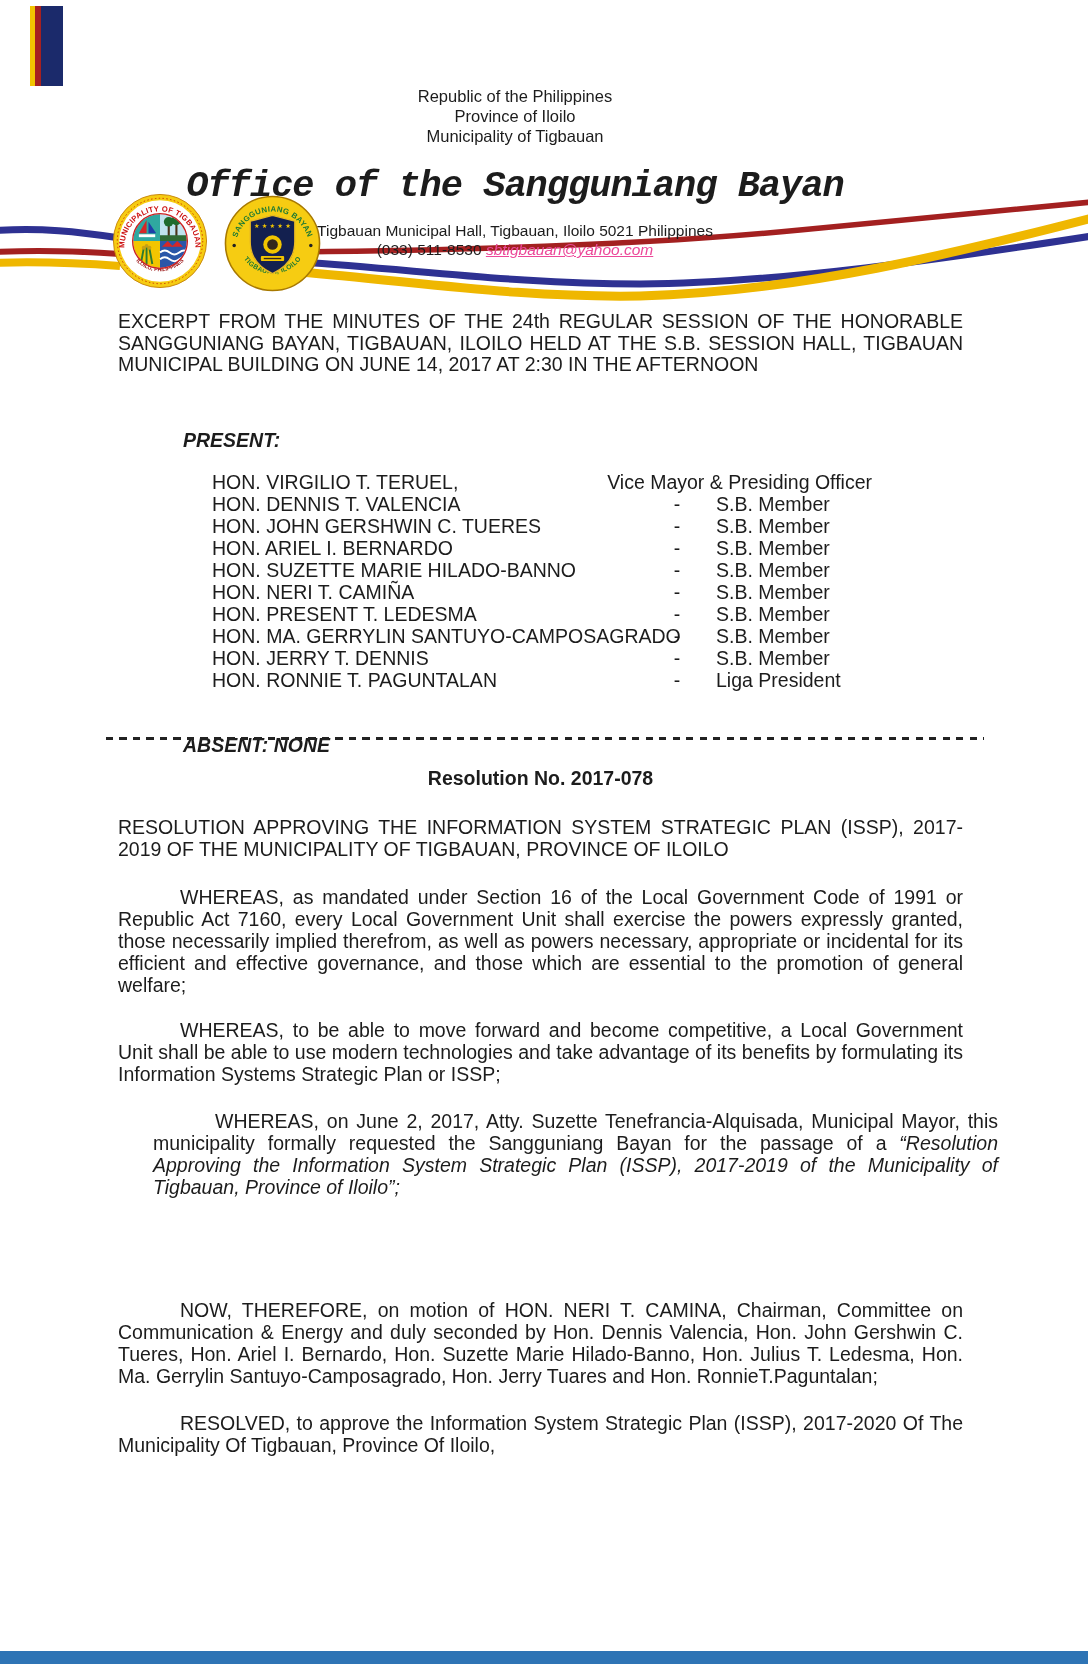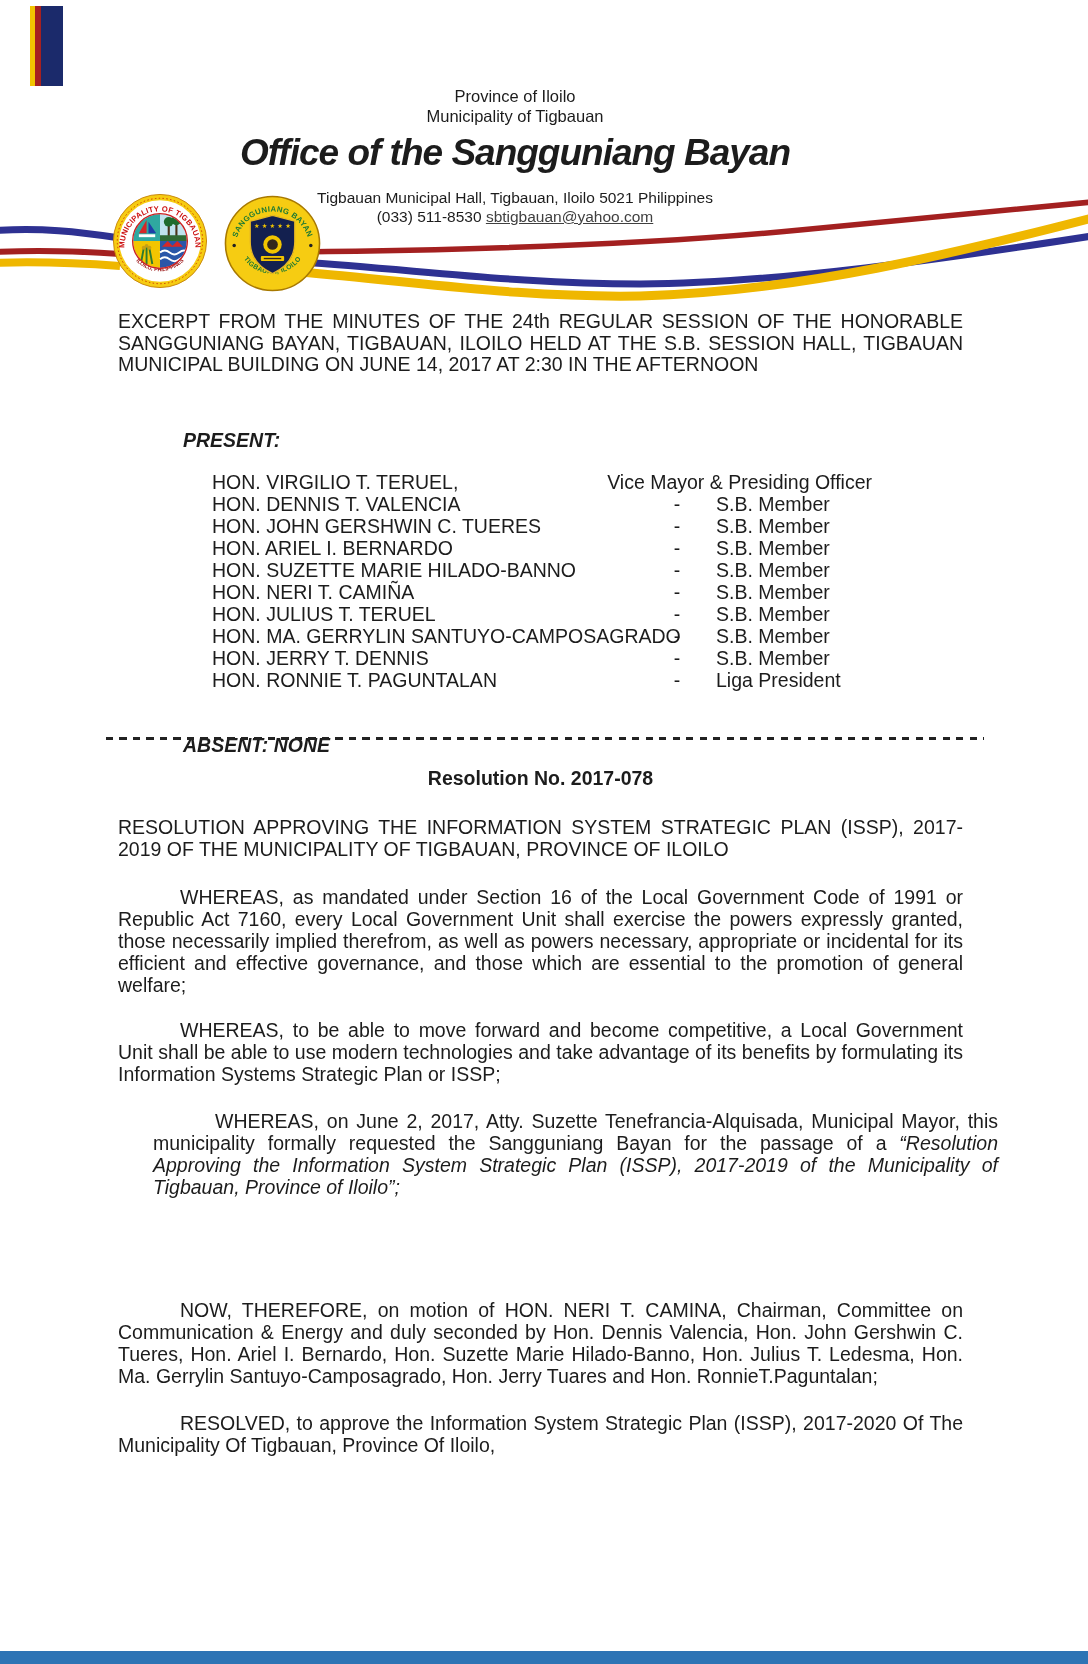--- a/index.html
+++ b/index.html
@@ -4,25 +4,25 @@
 <style>
   html,body{margin:0;padding:0;background:#ffffff;}
   .page{position:relative;width:1088px;height:1664px;background:#fff;overflow:hidden;
         font-family:"Liberation Sans",sans-serif;color:#1c1c1c;}
   
   .corner-flag{position:absolute;left:30px;top:6px;width:33px;height:80px;z-index:4;
     background:linear-gradient(90deg,#F2C400 0 5px,#A62020 5px 11px,#1B2A6B 11px 100%);}
   
   .hdr{position:absolute;left:0;top:86px;width:1030px;text-align:center;z-index:3;}
   .hdr .ln{font-size:16.5px;line-height:20px;}
-  .hdr .office{font-family:Liberation Sans, sans-serif;font-style:italic;font-weight:bold;
-    font-size:37px;line-height:42px;margin-top:6px;letter-spacing:-1px;}
+  .hdr .office{font-family:Liberation Mono, monospace;font-style:italic;font-weight:bold;
+    font-size:37px;line-height:42px;margin-top:19px;letter-spacing:-1px;}
   .hdr .addr{font-size:15.5px;line-height:19px;margin-top:14px;}
   .hdr .contact{font-size:15.5px;line-height:19px;}
-  .hdr a{color:#404040;text-decoration:underline;}
+  .hdr a{color:#ec4899;text-decoration:underline;font-style:italic;}
   
   .ribbons{position:absolute;left:0;top:0;width:1088px;height:340px;z-index:1;pointer-events:none;}
   .seal{position:absolute;z-index:2;}
   .seal1{left:112px;top:193px;width:96px;height:96px;}
   .seal2{left:224px;top:195px;width:97px;height:97px;}
   
   .excerpt{position:absolute;left:118px;top:311px;width:845px;font-size:19.5px;
     line-height:21.6px;text-align:justify;}
   .lbl{position:absolute;left:183px;font-weight:bold;font-style:italic;font-size:19.5px;}
   .present{top:429px;}
@@ -130,20 +130,21 @@
       <path d="M 50,21 L 73,27 L 73,48 C 73,66 63,75 50,81 C 37,75 27,66 27,48 L 27,27 Z" fill="#13204F" stroke="#E8B923" stroke-width="1.4"></path>
       <text x="50" y="34" font-size="6.5" fill="#F2C500" text-anchor="middle" letter-spacing="0.2">★ ★ ★ ★ ★</text>
       <circle cx="50" cy="51" r="9.5" fill="#F2C500"></circle>
       <circle cx="50" cy="51" r="5.5" fill="#33261C"></circle>
       <rect x="38" y="63" width="24" height="5" rx="1" fill="#F2C500"></rect>
       <rect x="41" y="64.8" width="18" height="1.4" fill="#33261C"></rect>
     </g>
   </svg>
 
   <div class="hdr">
+    <div class="ln">Republic of the Philippines</div>
     <div class="ln">Province of Iloilo</div>
     <div class="ln">Municipality of Tigbauan</div>
     <div class="office">Office of the Sangguniang Bayan</div>
     <div class="addr">Tigbauan Municipal Hall, Tigbauan, Iloilo 5021 Philippines</div>
     <div class="contact">
       <span>(033) 511-8530</span>
       <a href="#">sbtigbauan@yahoo.com</a>
     </div>
   </div>
 
@@ -175,21 +176,21 @@
       <span class="mname">HON. SUZETTE MARIE HILADO-BANNO</span>
       <span class="mdash">-</span>
       <span class="mrole">S.B. Member</span>
     </div>
     <div class="mrow">
       <span class="mname">HON. NERI T. CAMIÑA</span>
       <span class="mdash">-</span>
       <span class="mrole">S.B. Member</span>
     </div>
     <div class="mrow">
-      <span class="mname">HON. JULIUS T. TERUEL</span>
+      <span class="mname">HON. PRESENT T. LEDESMA</span>
       <span class="mdash">-</span>
       <span class="mrole">S.B. Member</span>
     </div>
     <div class="mrow">
       <span class="mname">HON. MA. GERRYLIN SANTUYO-CAMPOSAGRADO</span>
       <span class="mdash">-</span>
       <span class="mrole">S.B. Member</span>
     </div>
     <div class="mrow">
       <span class="mname">HON. JERRY T. DENNIS</span>

